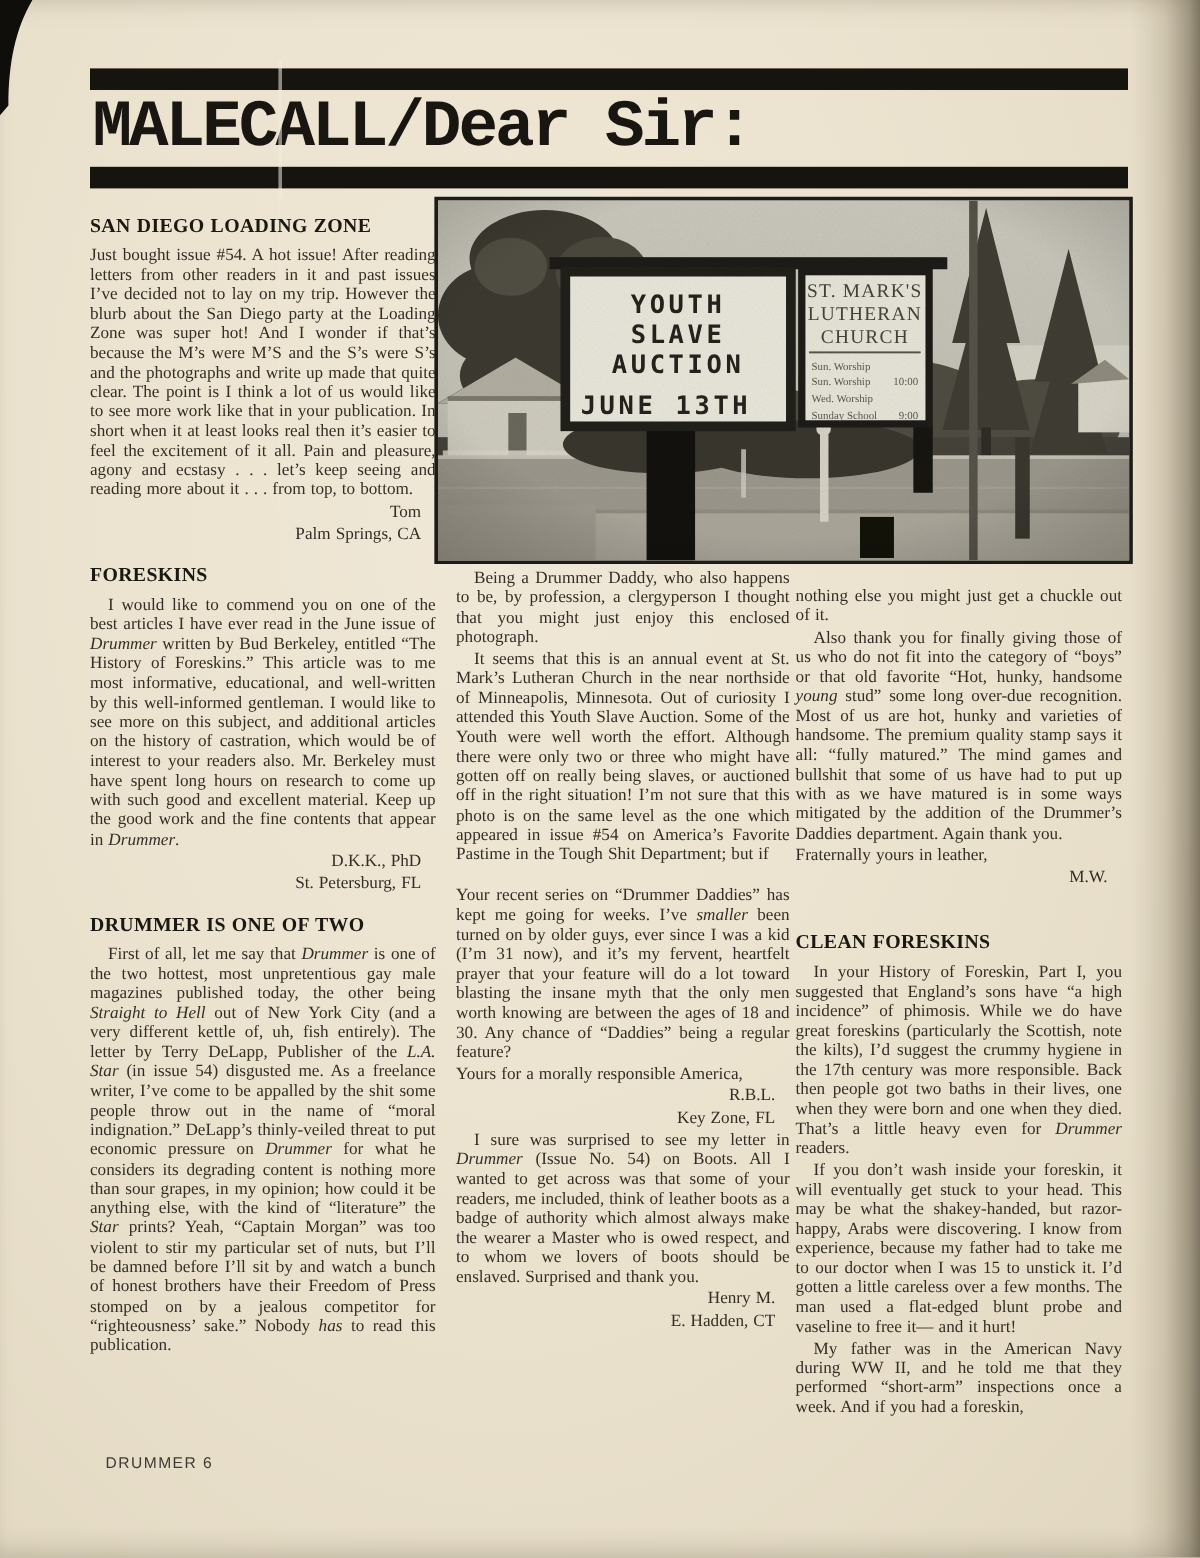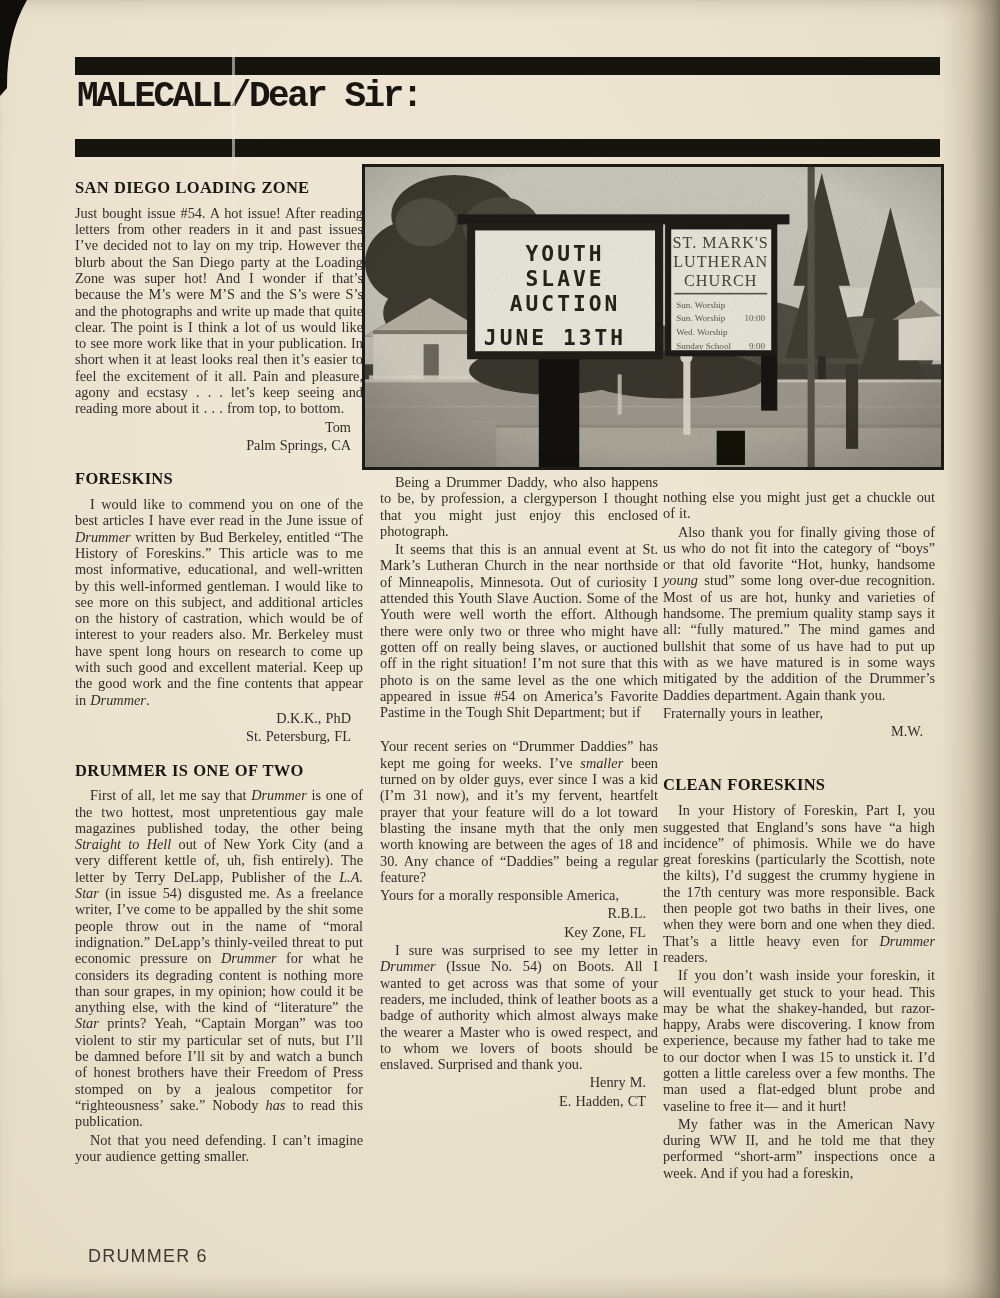--- a/index.html
+++ b/index.html
@@ -6,21 +6,21 @@
   #page{
     position:relative;width:1000px;height:1298px;overflow:hidden;
     background:radial-gradient(ellipse at 42% 32%, #f0e8d7 0%, #eae1cd 55%, #e1d7c0 100%);
     box-shadow:inset -20px 0 30px -10px rgba(90,80,58,.35), inset 0 -14px 26px -14px rgba(90,80,58,.22), inset 0 10px 18px -14px rgba(90,80,58,.18);
     font-family:"Liberation Sans", sans-serif;color:#332e25;
   }
   .bar{position:absolute;left:75px;width:865px;height:18px;background:#16140f;}
   #masthead{
     position:absolute;left:77px;top:79px;width:880px;
     font-family:"Liberation Mono","DejaVu Sans Mono",monospace;
-    font-weight:700;font-size:36px;line-height:1;letter-spacing:-2.5px;color:#191611;
+    font-weight:700;font-size:55px;line-height:1;letter-spacing:-2.5px;color:#191611;
     white-space:nowrap;
   }
   .col{position:absolute;text-align:justify;font-size:14.3px;line-height:1.14;word-spacing:.6px;font-family:Liberation Serif, serif;}
   .col p{margin:0 0 2px;}
   .ind{text-indent:15px;}
   h3.sec{font-size:16.5px;line-height:1.2;font-weight:700;letter-spacing:.3px;color:#1b1812;margin:0 0 7px;text-align:left;}
   h3.mt{margin-top:16px;}
   .sig{text-align:right;padding-right:12px;margin:0 0 2px;}
   .closing{margin:0;}
   i{font-style:italic;}
@@ -30,21 +30,21 @@
   }
   #photo svg{display:block;}
   #corner-mark{position:absolute;left:0;top:0;}
   #crease{position:absolute;left:232px;top:50px;width:3px;height:115px;background:rgba(243,237,221,.55);}
   #crease2{position:absolute;left:232px;top:165px;width:2px;height:260px;background:rgba(243,237,221,.28);}
   #edge-right{
     position:absolute;right:0;top:0;width:58px;height:100%;
     background:linear-gradient(to right, rgba(139,127,102,0) 0%, rgba(139,127,102,.22) 50%, rgba(104,94,73,.42) 84%, rgba(84,76,59,.58) 100%);
   }
   #footer{
-    position:absolute;left:88px;top:1246px;font-size:18px;letter-spacing:1.2px;color:#3e3a31;
+    position:absolute;left:88px;top:1211px;font-size:13px;letter-spacing:1.2px;color:#3e3a31;
   }
 </style>
 </head>
 <body>
 
 <div id="page">
 
   <svg id="corner-mark" width="36" height="100" viewBox="0 0 36 100">
     <path d="M0 0 L27 0 C13 24 7 52 7 88 L0 96 Z" fill="#0f0e0b"></path>
   </svg>
@@ -183,21 +183,20 @@
     <p class="sig">Tom</p>
     <p class="sig">Palm Springs, CA</p>
 
     <h3 class="sec mt">FORESKINS</h3>
     <p class="ind">I would like to commend you on one of the best articles I have ever read in the June issue of <i>Drummer</i> written by Bud Berkeley, entitled “The History of Foreskins.” This article was to me most informative, educational, and well-written by this well-informed gentleman. I would like to see more on this subject, and additional articles on the history of castration, which would be of interest to your readers also. Mr. Berkeley must have spent long hours on research to come up with such good and excellent material. Keep up the good work and the fine contents that appear in <i>Drummer</i>.</p>
     <p class="sig">D.K.K., PhD</p>
     <p class="sig">St. Petersburg, FL</p>
 
     <h3 class="sec mt">DRUMMER IS ONE OF TWO</h3>
     <p class="ind">First of all, let me say that <i>Drummer</i> is one of the two hottest, most unpretentious gay male magazines published today, the other being <i>Straight to Hell</i> out of New York City (and a very different kettle of, uh, fish entirely). The letter by Terry DeLapp, Publisher of the <i>L.A. Star</i> (in issue 54) disgusted me. As a freelance writer, I’ve come to be appalled by the shit some people throw out in the name of “moral indignation.” DeLapp’s thinly-veiled threat to put economic pressure on <i>Drummer</i> for what he considers its degrading content is nothing more than sour grapes, in my opinion; how could it be anything else, with the kind of “literature” the <i>Star</i> prints? Yeah, “Captain Morgan” was too violent to stir my particular set of nuts, but I’ll be damned before I’ll sit by and watch a bunch of honest brothers have their Freedom of Press stomped on by a jealous competitor for “righteousness’ sake.” Nobody <i>has</i> to read this publication.</p>
-    <p class="ind">Not that you need defending. I can’t imagine your audience getting smaller.</p>
   </div>
 
   <div class="col" style="left:380px;top:474px;width:278px;">
     <p class="ind">Being a Drummer Daddy, who also happens to be, by profession, a clergyperson I thought that you might just enjoy this enclosed photograph.</p>
     <p class="ind">It seems that this is an annual event at St. Mark’s Lutheran Church in the near northside of Minneapolis, Minnesota. Out of curiosity I attended this Youth Slave Auction. Some of the Youth were well worth the effort. Although there were only two or three who might have gotten off on really being slaves, or auctioned off in the right situation! I’m not sure that this photo is on the same level as the one which appeared in issue #54 on America’s Favorite Pastime in the Tough Shit Department; but if</p>
 
     <div style="height:16px"></div>
     <p>Your recent series on “Drummer Daddies” has kept me going for weeks. I’ve <i>smaller</i> been turned on by older guys, ever since I was a kid (I’m 31 now), and it’s my fervent, heartfelt prayer that your feature will do a lot toward blasting the insane myth that the only men worth knowing are between the ages of 18 and 30. Any chance of “Daddies” being a regular feature?</p>
     <p class="closing">Yours for a morally responsible America,</p>
     <p class="sig">R.B.L.</p>

